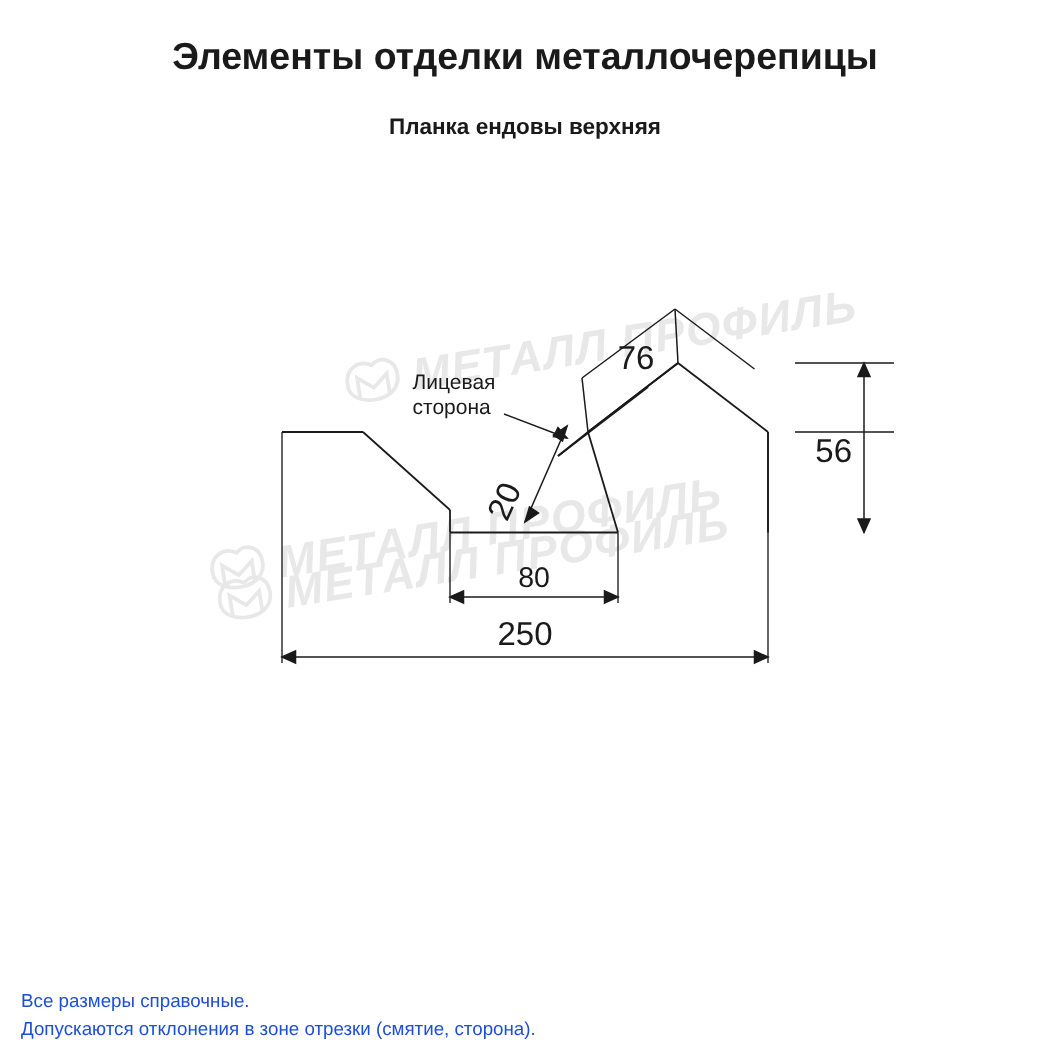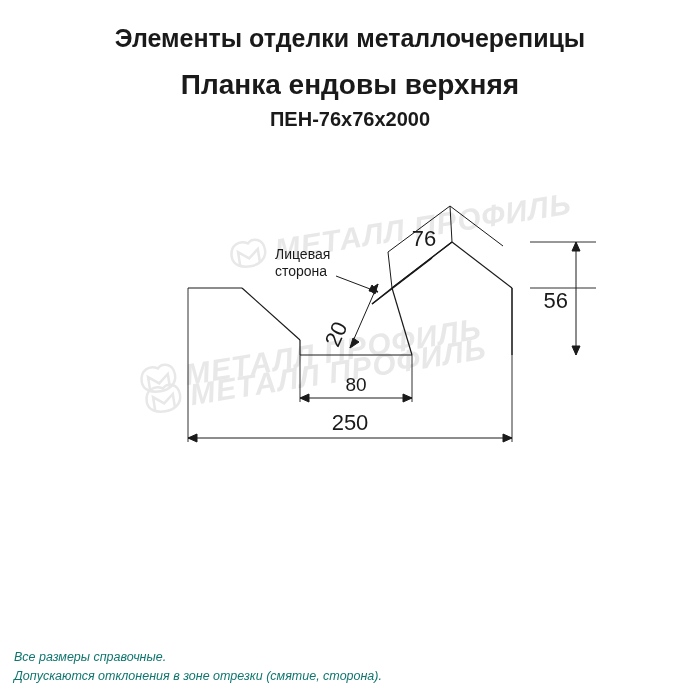--- a/index.html
+++ b/index.html
@@ -28,21 +28,21 @@
     text-align: center;
   }
   .main-title {
     font-size: 25px;
     font-weight: bold;
     letter-spacing: 0px;
     margin: 0;
     line-height: 32px;
   }
   .sub-title {
-    font-size: 28px;
+    font-size: 15px;
     font-weight: bold;
     margin: 0;
     line-height: 26px;
     padding-top: 18px;
   }
   .code-title {
     font-size: 20px;
     font-weight: bold;
     margin: 0;
     line-height: 26px;
@@ -59,26 +59,25 @@
     position: absolute;
     top: 180px;
     left: 0;
     width: 700px;
     height: 320px;
     pointer-events: none;
   }
   .footnotes {
     position: absolute;
     left: 14px;
-    bottom: 14px;
+    bottom: 4px;
     width: 672px;
     font-size: 12.5px;
     line-height: 19px;
-    color: #0f766e;
-    font-style: italic;
+    color: #1d4ed8;
   }
   .footnotes div {
     white-space: nowrap;
   }
   svg { display: block; }
   .dim-text {
     font-family: "Liberation Sans", sans-serif;
     font-size: 19px;
     fill: #1a1a1a;
   }
@@ -107,21 +106,20 @@
   }
 </style>
 </head>
 <body>
 
 <div class="page">
 
   <div class="title-block">
     <h1 class="main-title">Элементы отделки металлочерепицы</h1>
     <h2 class="sub-title">Планка ендовы верхняя</h2>
-    <h3 class="code-title">ПЕН-76х76х2000</h3>
   </div>
 
   <div class="watermark-layer">
     <svg width="700" height="320" viewBox="0 0 700 320" xmlns="http://www.w3.org/2000/svg">
 
       <g transform="translate(225,60) rotate(-9)">
         <path class="wm-stroke" d="M4,18 C4,6 14,2 22,7 C27,2 38,4 38,16 C38,25 30,30 21,30 C12,30 4,26 4,18 Z"></path>
         <path class="wm-stroke" d="M11,28 L11,14 L21,22 L31,14 L31,28"></path>
         <text class="wm-text" x="48" y="28">МЕТАЛЛ ПРОФИЛЬ</text>
       </g>

